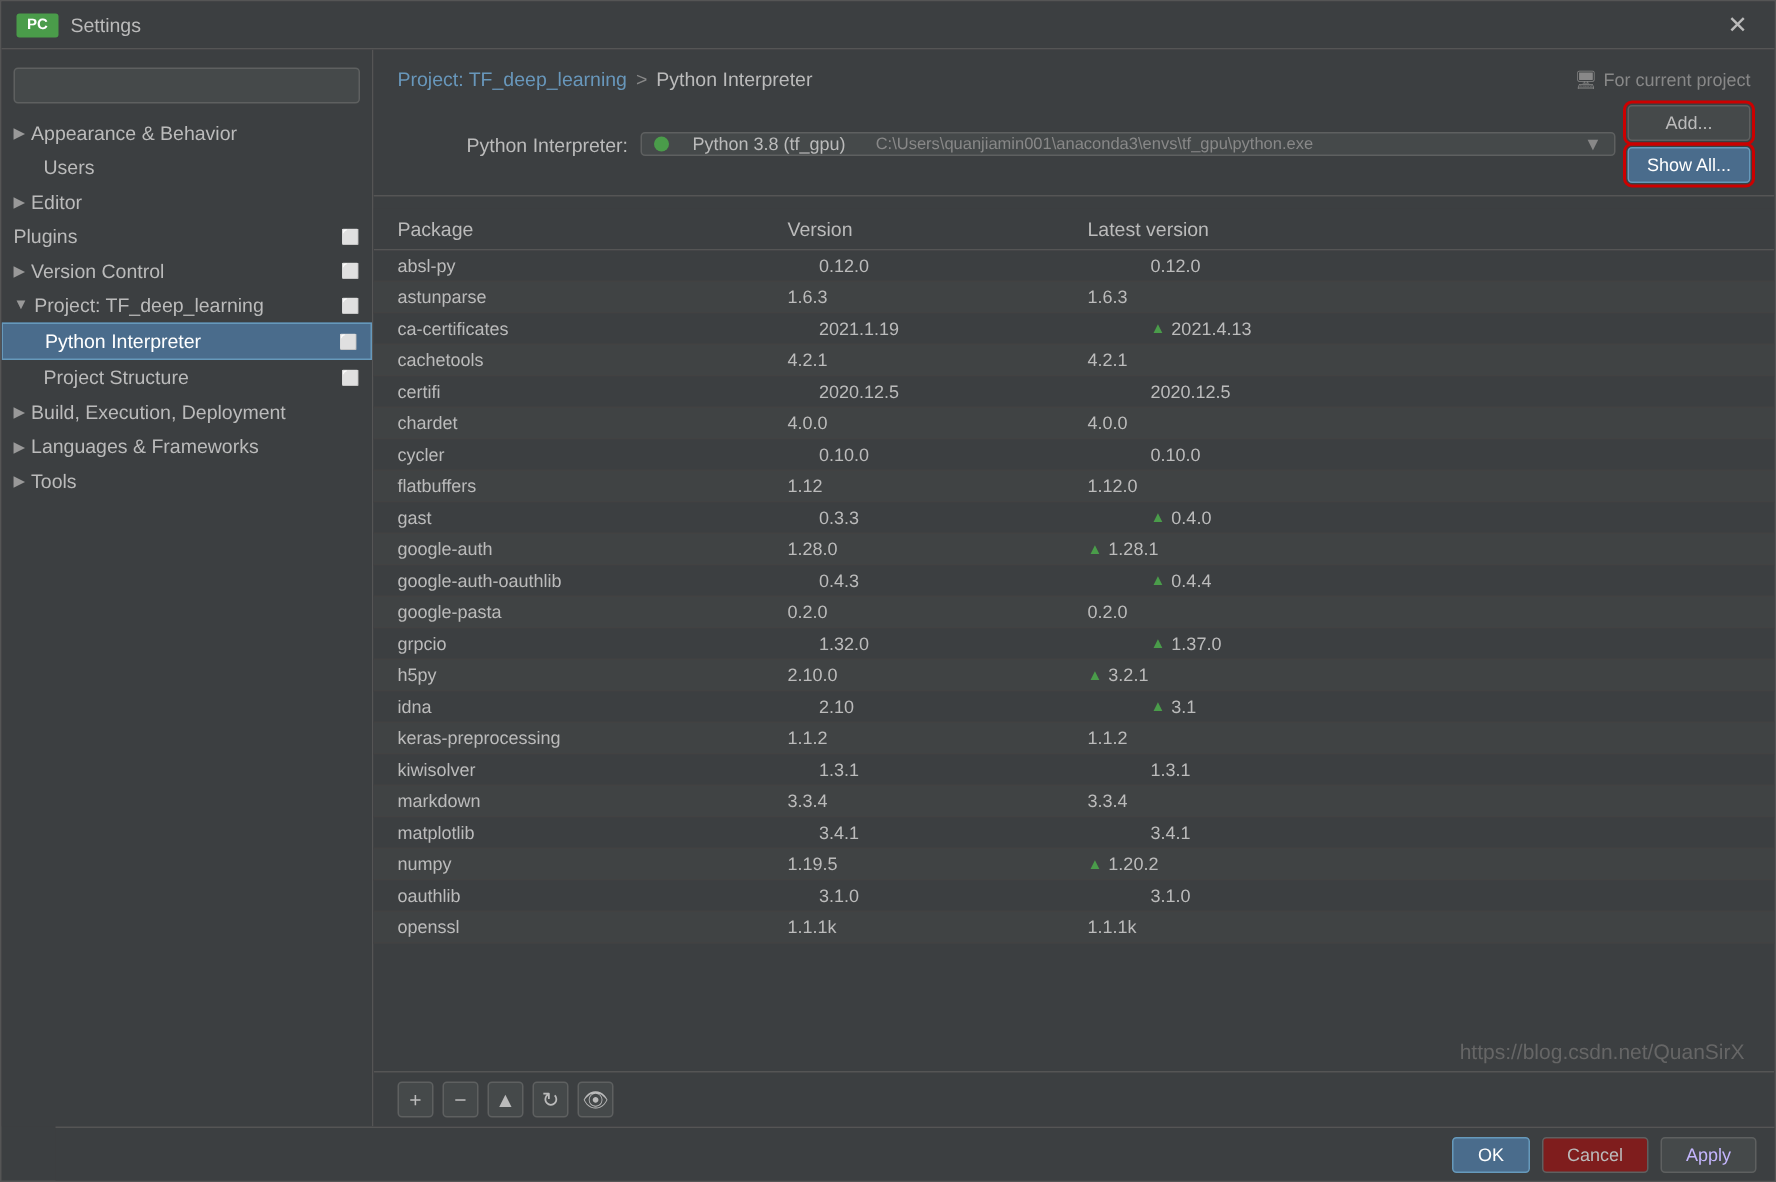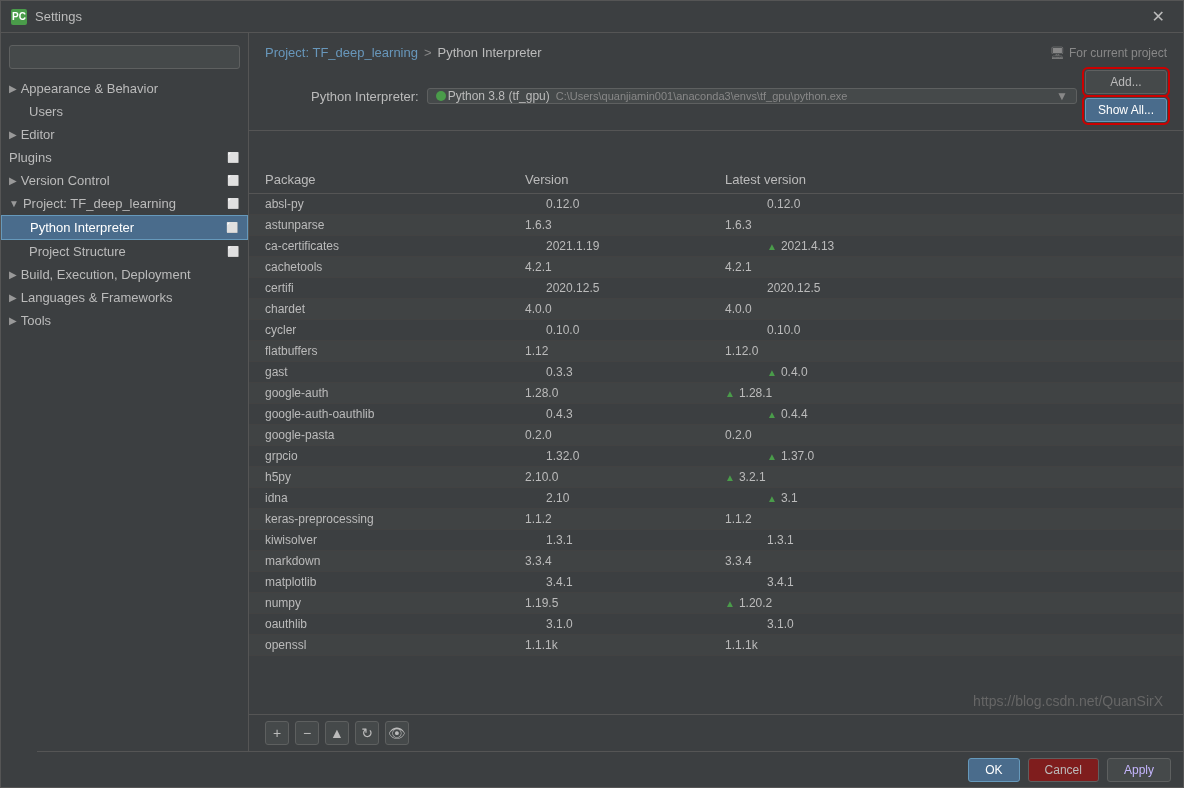--- a/index.html
+++ b/index.html
@@ -23,21 +23,21 @@
     .title-bar {
       background: #3c3f41;
       height: 32px;
       display: flex;
       align-items: center;
       padding: 0 10px;
       border-bottom: 1px solid #555;
       flex-shrink: 0;
     }
     .title-bar-icon {
-      width: 16px;
+      width: 28px;
       height: 16px;
       background: #4a9c4a;
       border-radius: 2px;
       margin-right: 8px;
       display: flex;
       align-items: center;
       justify-content: center;
       font-size: 10px;
       color: white;
       font-weight: bold;
@@ -163,21 +163,21 @@
     .interpreter-select {
       flex: 1;
       background: #45494a;
       border: 1px solid #5e6060;
       border-radius: 3px;
       padding: 0 8px;
       color: #bbb;
       font-size: 12px;
       display: flex;
       align-items: center;
-      gap: 2px;
+      gap: 16px;
       cursor: pointer;
     }
     .interpreter-dot {
       width: 10px;
       height: 10px;
       border-radius: 50%;
       background: #4a9c4a;
       flex-shrink: 0;
     }
     .interpreter-dropdown {
@@ -224,21 +224,20 @@
     }
     .table-header {
       display: grid;
       grid-template-columns: 260px 200px 1fr;
       padding: 6px 16px;
       background: #3c3f41;
       border-bottom: 1px solid #555;
       color: #bbb;
       font-size: 13px;
       flex-shrink: 0;
-      margin-top: 27px;
     }
     .table-body {
       flex: 1;
       overflow-y: scroll;
     }
     .table-row {
       display: grid;
       grid-template-columns: 260px 200px 1fr;
       padding: 3px 16px;
       border-bottom: 1px solid #424242;

